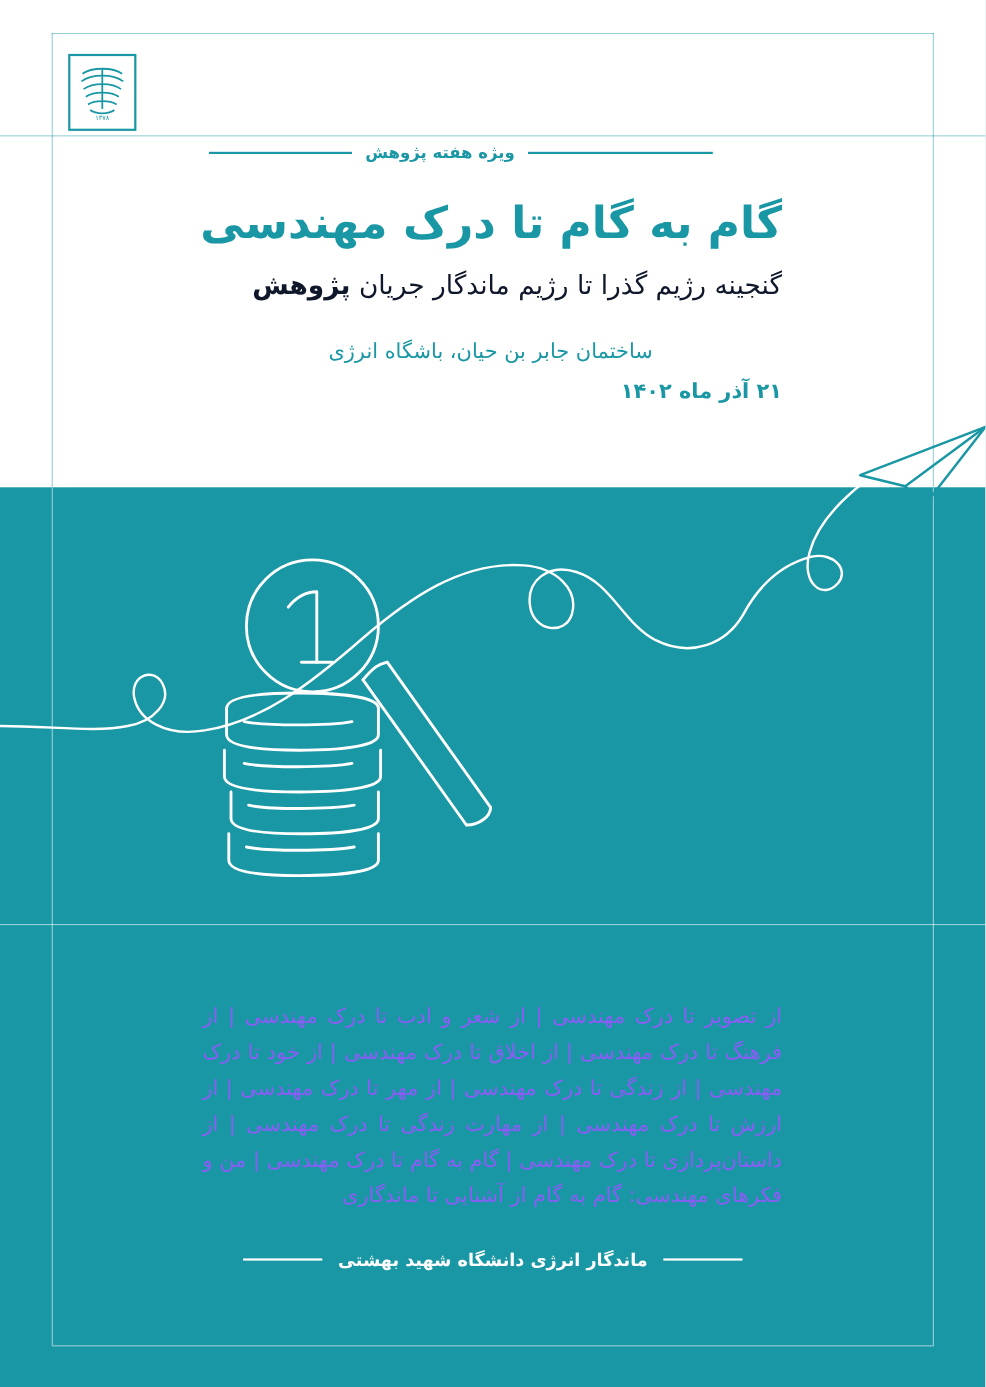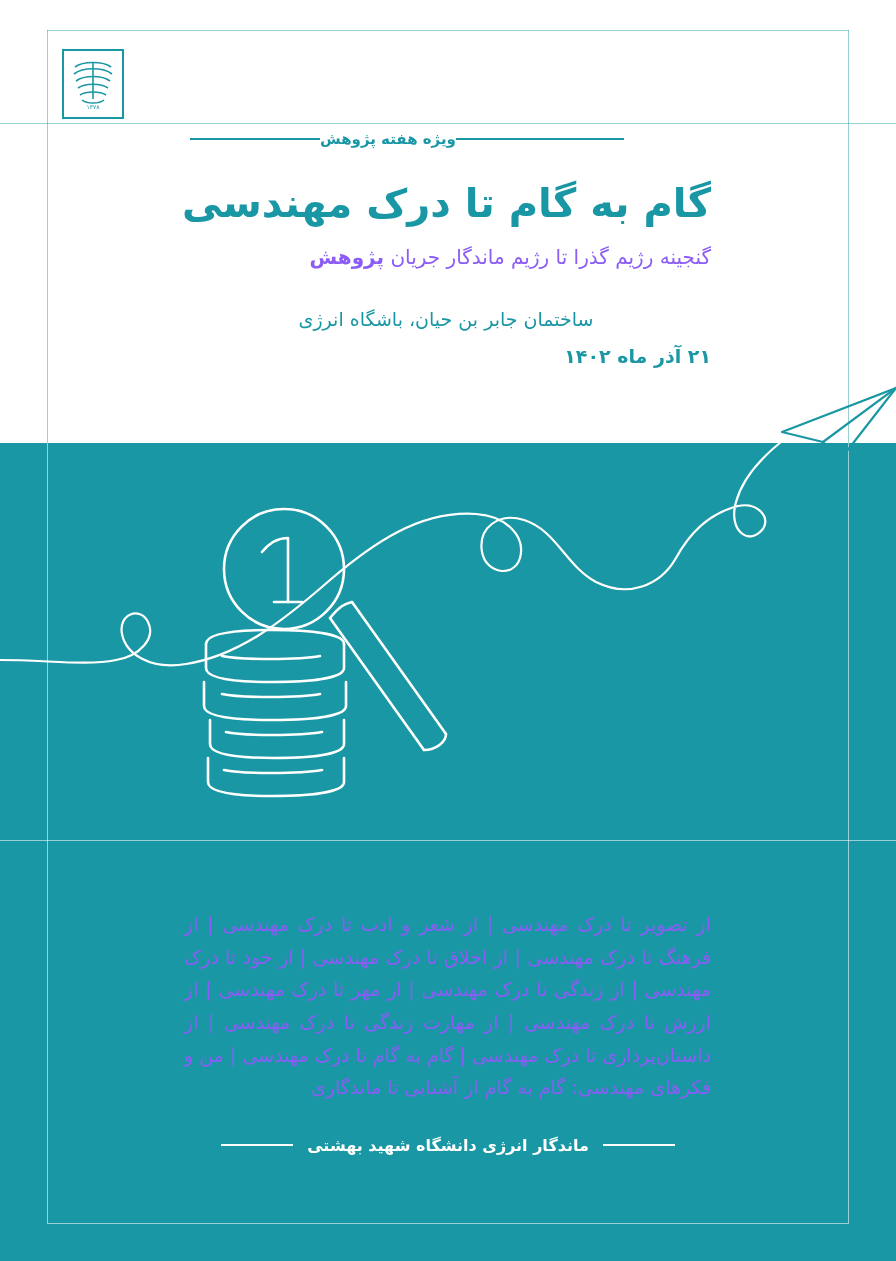--- a/index.html
+++ b/index.html
@@ -63,20 +63,21 @@
   
   .kicker-row {
     position: absolute;
     right: 190px;
     left: 190px;
     top: 126px;
     height: 26px;
     display: flex;
     align-items: center;
     justify-content: flex-end;
+    gap: 12px;
   }
   .kicker-text {
     color: #1a97a4;
     font-size: 15px;
     font-weight: bold;
     white-space: nowrap;
     letter-spacing: 0;
   }
   .kicker-rule {
     flex: 0 0 auto;
@@ -98,22 +99,22 @@
     font-weight: bold;
     line-height: 1.25;
     direction: rtl;
   }
   .title-sub {
     position: absolute;
     right: 185px;
     top: 243px;
     width: 530px;
     text-align: right;
-    color: #8b5cf6;
-    font-size: 20px;
+    color: #0f172a;
+    font-size: 24px;
     line-height: 1.4;
     direction: rtl;
   }
   .title-sub b { font-weight: bold; }
 
   .venue {
     position: absolute;
     right: 185px;
     top: 308px;
     width: 530px;

